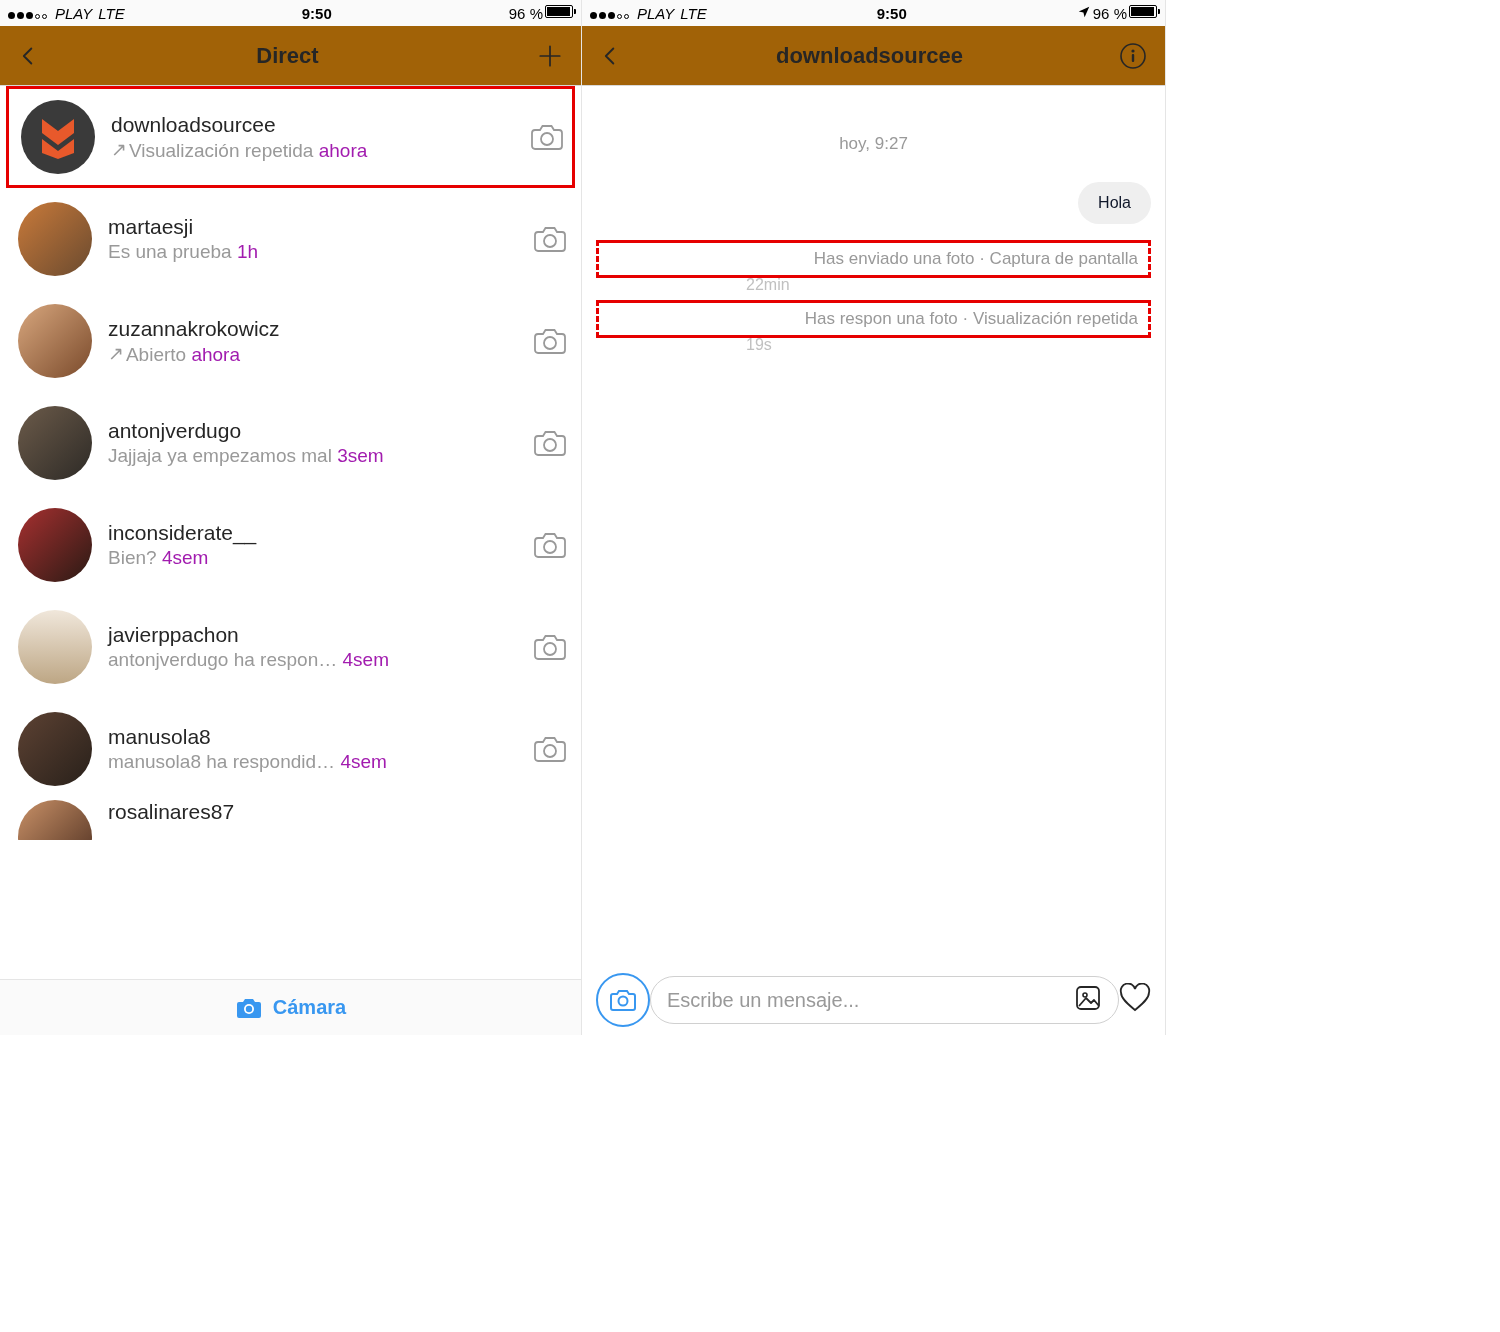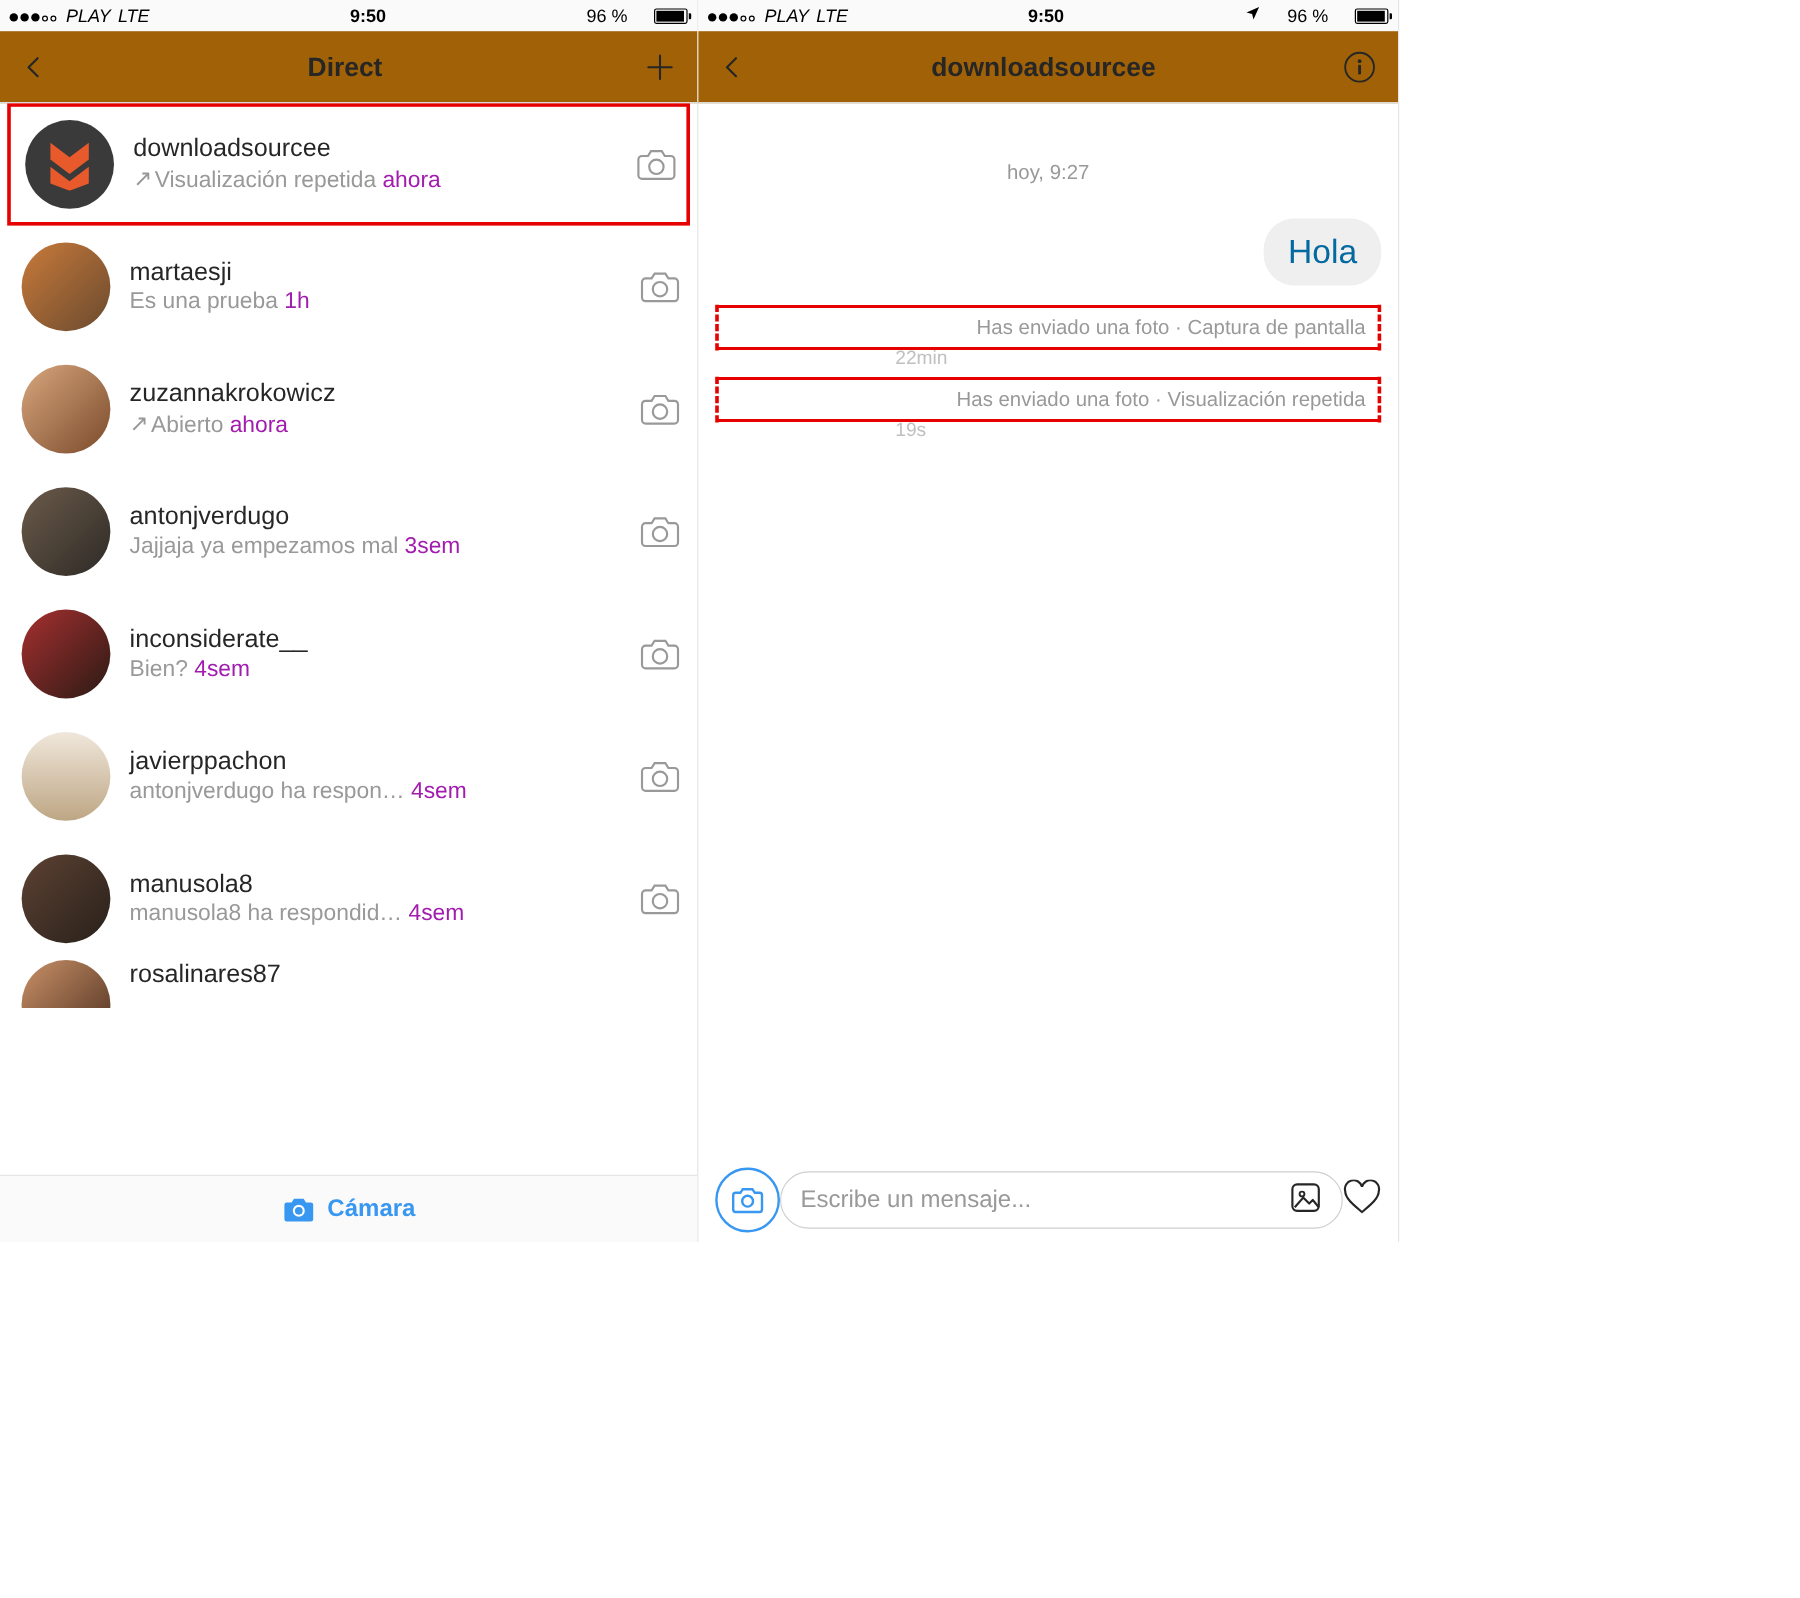--- a/index.html
+++ b/index.html
@@ -7,21 +7,21 @@
     font-family: -apple-system, "Helvetica Neue", Helvetica, Arial, sans-serif;
     background:#fff;
     width:1500px; height:1332px; overflow:hidden;
     display:flex;
   }
   .phone { width:582px; height:1035px; position:relative; display:flex; flex-direction:column; border-right:1px solid #e5e5e5;}
   .phone.right{ width:584px; }
   
   .statusbar{ height:26px; background:#fafafa; display:flex; align-items:center; justify-content:space-between; padding:0 8px; font-size:15px; font-weight:500; color:#000;}
   .sb-left{display:flex; align-items:center; gap:6px;font-style:italic;}
-  .sb-right{display:flex; align-items:center; gap:22px;}
+  .sb-right{display:flex; align-items:flex-start; gap:2px;}
   .dots span{display:inline-block; width:7px; height:7px; border-radius:50%; background:#000; margin-right:2px;}
   .dots span.o{background:transparent; border:1px solid #000; width:5px; height:5px;}
   .battery{display:inline-block; width:28px; height:13px; border:1px solid #000; border-radius:2px; position:relative;}
   .battery::after{content:""; position:absolute; right:-4px; top:3px; width:2px; height:5px; background:#000; border-radius:0 1px 1px 0;}
   .battery .fill{position:absolute; left:1px; top:1px; bottom:1px; width:90%; background:#000;}
   
   .navbar{height:60px; background:#a16207; border-bottom:1px solid #d9d9d9; display:flex; align-items:center; justify-content:space-between; padding:0 18px;}
   .nav-title{font-size:22px; font-weight:600; color:#262626;}
   .icon-btn svg{display:block;}
   .back-icon{width:20px; height:20px;}
@@ -47,21 +47,21 @@
   .cam-btn{width:38px; flex:none; display:flex; align-items:center; justify-content:center;}
   .row.hl{border:3px solid #e60000; margin:0 6px; padding:11px 6px 11px 12px;}
   .camera-icon svg{display:block;}
   .arrow{display:inline-block; transform:translateY(-1px); margin-right:2px; color:#999;}
   
   .bottombar{height:56px; border-top:1px solid #e5e5e5; background:#fafafa; display:flex; align-items:center; justify-content:center; gap:10px;}
   .bottombar .lbl{color:#3897f0; font-size:20px; font-weight:600;}
   
   .chat-area{flex:1; padding:20px 14px 0 14px; position:relative;}
   .datestamp{text-align:center; color:#999; font-size:17px; margin:28px 0;}
-  .bubble-out{background:#efefef; color:#0369a1; font-size:28px; padding:12px 20px; border-radius:26px; float:right; clear:both;}
+  .bubble-out{background:#efefef; color:#0f172a; font-size:16px; padding:12px 20px; border-radius:26px; float:right; clear:both;}
   .sysline{clear:both; text-align:right; color:#999; font-size:17px; padding:6px 10px; }
   .sysline.hl{border:3px solid #e60000; border-left:3px dashed #e60000; border-right:3px dashed #e60000; margin:2px 0;}
   .sys-time{clear:both; text-align:left; padding-left:150px; color:#c0c0c0; font-size:16px; margin-top:-4px;}
   .composer{height:70px; display:flex; align-items:center; padding:0 14px;}
   .cam-circle{width:54px;height:54px;border:2px solid #3897f0;border-radius:50%;display:flex;align-items:center;justify-content:center;}
   .msg-input{flex:1; height:48px; border:1px solid #d0d0d0; border-radius:26px; display:flex; align-items:center; padding:0 16px; gap:12px;}
   .msg-input .ph{color:#999; font-size:20px; flex:1;}
   .filler{flex:1; background:#fff;}
 </style>
 </head>
@@ -263,21 +263,21 @@
     </span>
   </div>
 
   <div class="chat-area">
     <div class="datestamp">hoy, 9:27</div>
     <div class="bubble-out">Hola</div>
     <div style="clear:both; height:14px;"></div>
     <div class="sysline hl">Has enviado una foto · Captura de pantalla</div>
     <div class="sys-time">22min</div>
     <div style="height:4px;"></div>
-    <div class="sysline hl">Has enviado una foto · Visualización repetida</div>
+    <div class="sysline hl">Has respon una foto · Visualización repetida</div>
     <div class="sys-time">19s</div>
   </div>
 
   <div class="composer">
     <div class="cam-circle">
       <svg width="28" height="24" viewBox="0 0 28 24">
           <path d="M4 6h4l2-3h8l2 3h4a2 2 0 0 1 2 2v12a2 2 0 0 1-2 2H4a2 2 0 0 1-2-2V8a2 2 0 0 1 2-2z" fill="none" stroke="#3897f0" stroke-width="2"></path>
           <circle cx="14" cy="13" r="4.5" fill="none" stroke="#3897f0" stroke-width="2"></circle>
         </svg>
     </div>

